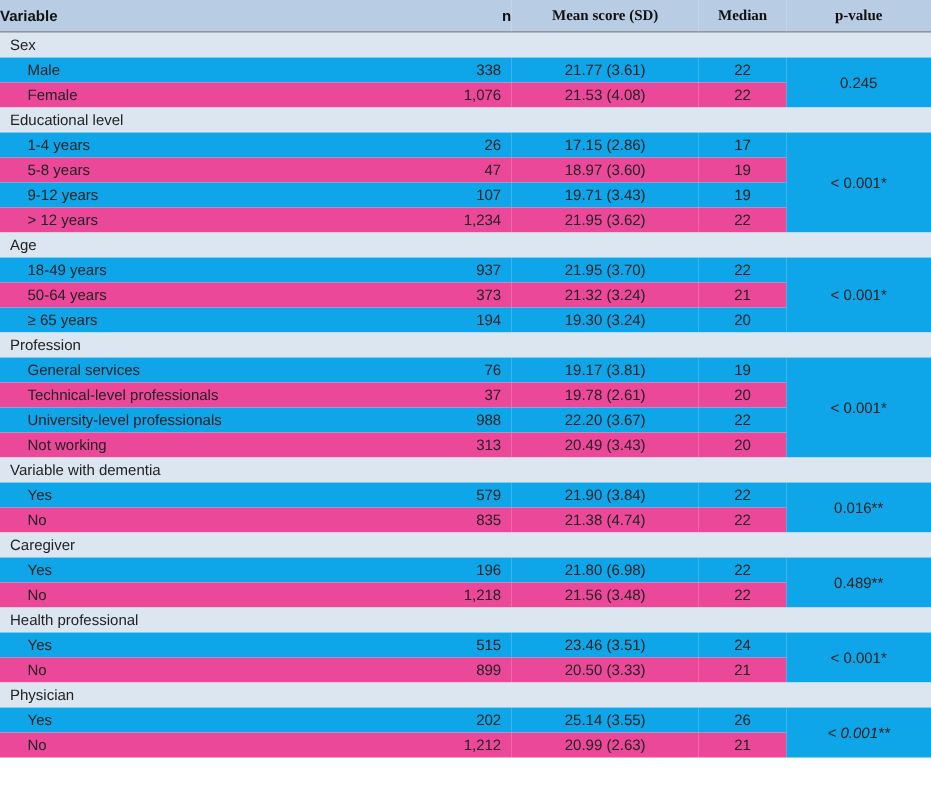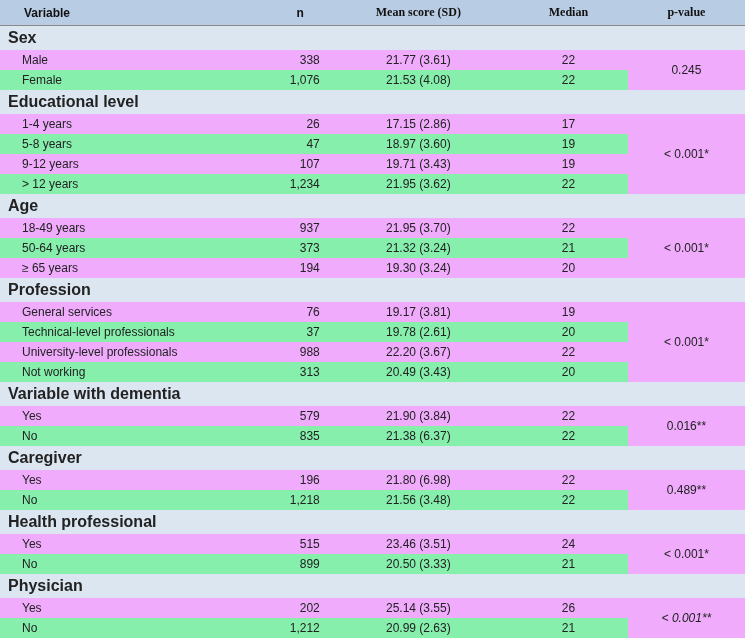--- a/index.html
+++ b/index.html
@@ -20,62 +20,62 @@
     }
     table {
       width: 100%;
       border-collapse: collapse;
     }
     thead tr {
       background: #b8cce4;
       border-bottom: 1px solid #888;
     }
     thead th {
-      padding: 5px 24px;
+      padding: 5px 0;
       text-align: left;
       font-weight: bold;
       font-size: 12px;
       color: #111;
     }
     thead th.right {
       text-align: right;
     }
     thead th.center {
       text-align: center;
       font-family: Liberation Serif, serif;
     }
     tbody tr {
       border-bottom: none;
     }
     tbody tr.category-row {
       background: #dce6f1;
     }
     tbody tr.data-row-light {
-      background: #f0abfc;
+      background: #0ea5e9;
     }
     tbody tr.data-row-white {
-      background: #86efac;
+      background: #ec4899;
     }
     td {
       padding: 3px 8px;
       font-size: 12px;
       color: #222;
     }
     td.indent {
       padding-left: 22px;
     }
     td.right {
       text-align: right;
     }
     td.center {
       text-align: center;
     }
     .category-label {
-      font-weight: 700;
-      font-size: 16px;
+      font-weight: 400;
+      font-size: 12px;
       margin-left: 32px;
     }
   </style>
 </head>
 <body>
 
 <div class="table-container">
   <table>
     <thead>
       <tr>
@@ -187,21 +187,21 @@
         <tr class="data-row-light">
           <td class="indent">Yes</td>
           <td class="right">579</td>
           <td class="center">21.90 (3.84)</td>
           <td class="center">22</td>
           <td class="center" rowspan="2" style="vertical-align: middle;">0.016**</td>
         </tr>
         <tr class="data-row-white">
           <td class="indent">No</td>
           <td class="right">835</td>
-          <td class="center">21.38 (6.37)</td>
+          <td class="center">21.38 (4.74)</td>
           <td class="center">22</td>
         </tr>
         <tr class="category-row">
           <td colspan="5" class="category-label">Caregiver</td>
         </tr>
         <tr class="data-row-light">
           <td class="indent">Yes</td>
           <td class="right">196</td>
           <td class="center">21.80 (6.98)</td>
           <td class="center">22</td>

